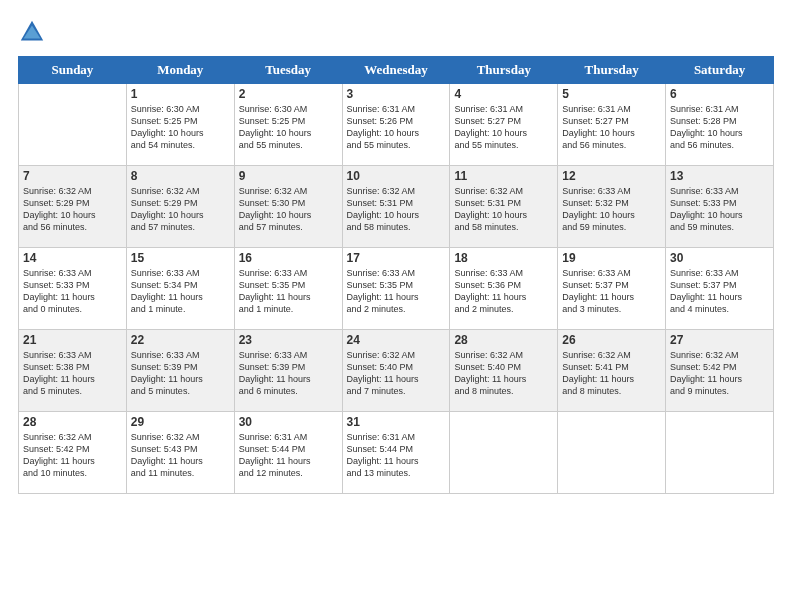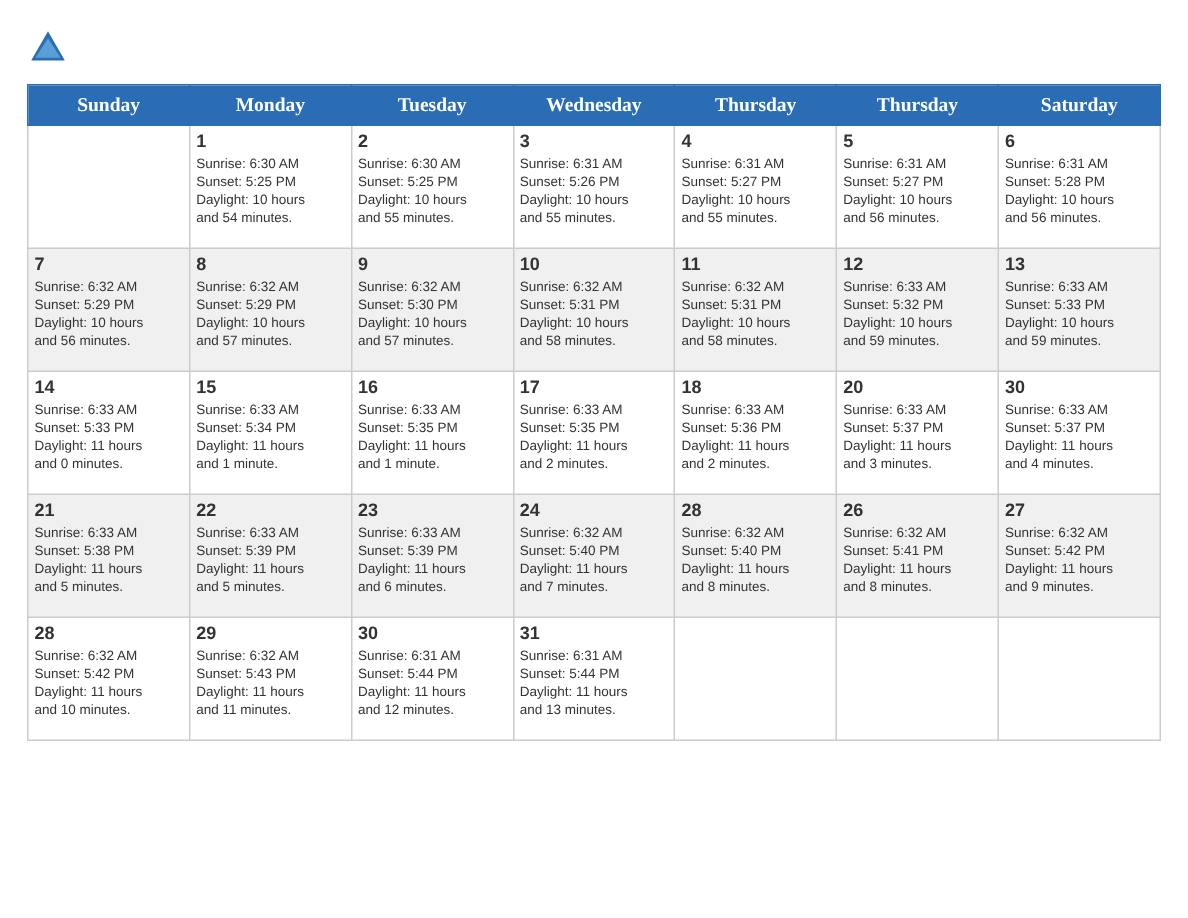--- a/index.html
+++ b/index.html
@@ -264,21 +264,21 @@
 and 2 minutes.</div>
           </td>
           <td>
             <span class="day-num">18</span>
             <div class="day-info" style="white-space: pre-line;">Sunrise: 6:33 AM
 Sunset: 5:36 PM
 Daylight: 11 hours
 and 2 minutes.</div>
           </td>
           <td>
-            <span class="day-num">20</span>
+            <span class="day-num">19</span>
             <div class="day-info" style="white-space: pre-line;">Sunrise: 6:33 AM
 Sunset: 5:37 PM
 Daylight: 11 hours
 and 3 minutes.</div>
           </td>
           <td>
             <span class="day-num">30</span>
             <div class="day-info" style="white-space: pre-line;">Sunrise: 6:33 AM
 Sunset: 5:37 PM
 Daylight: 11 hours

